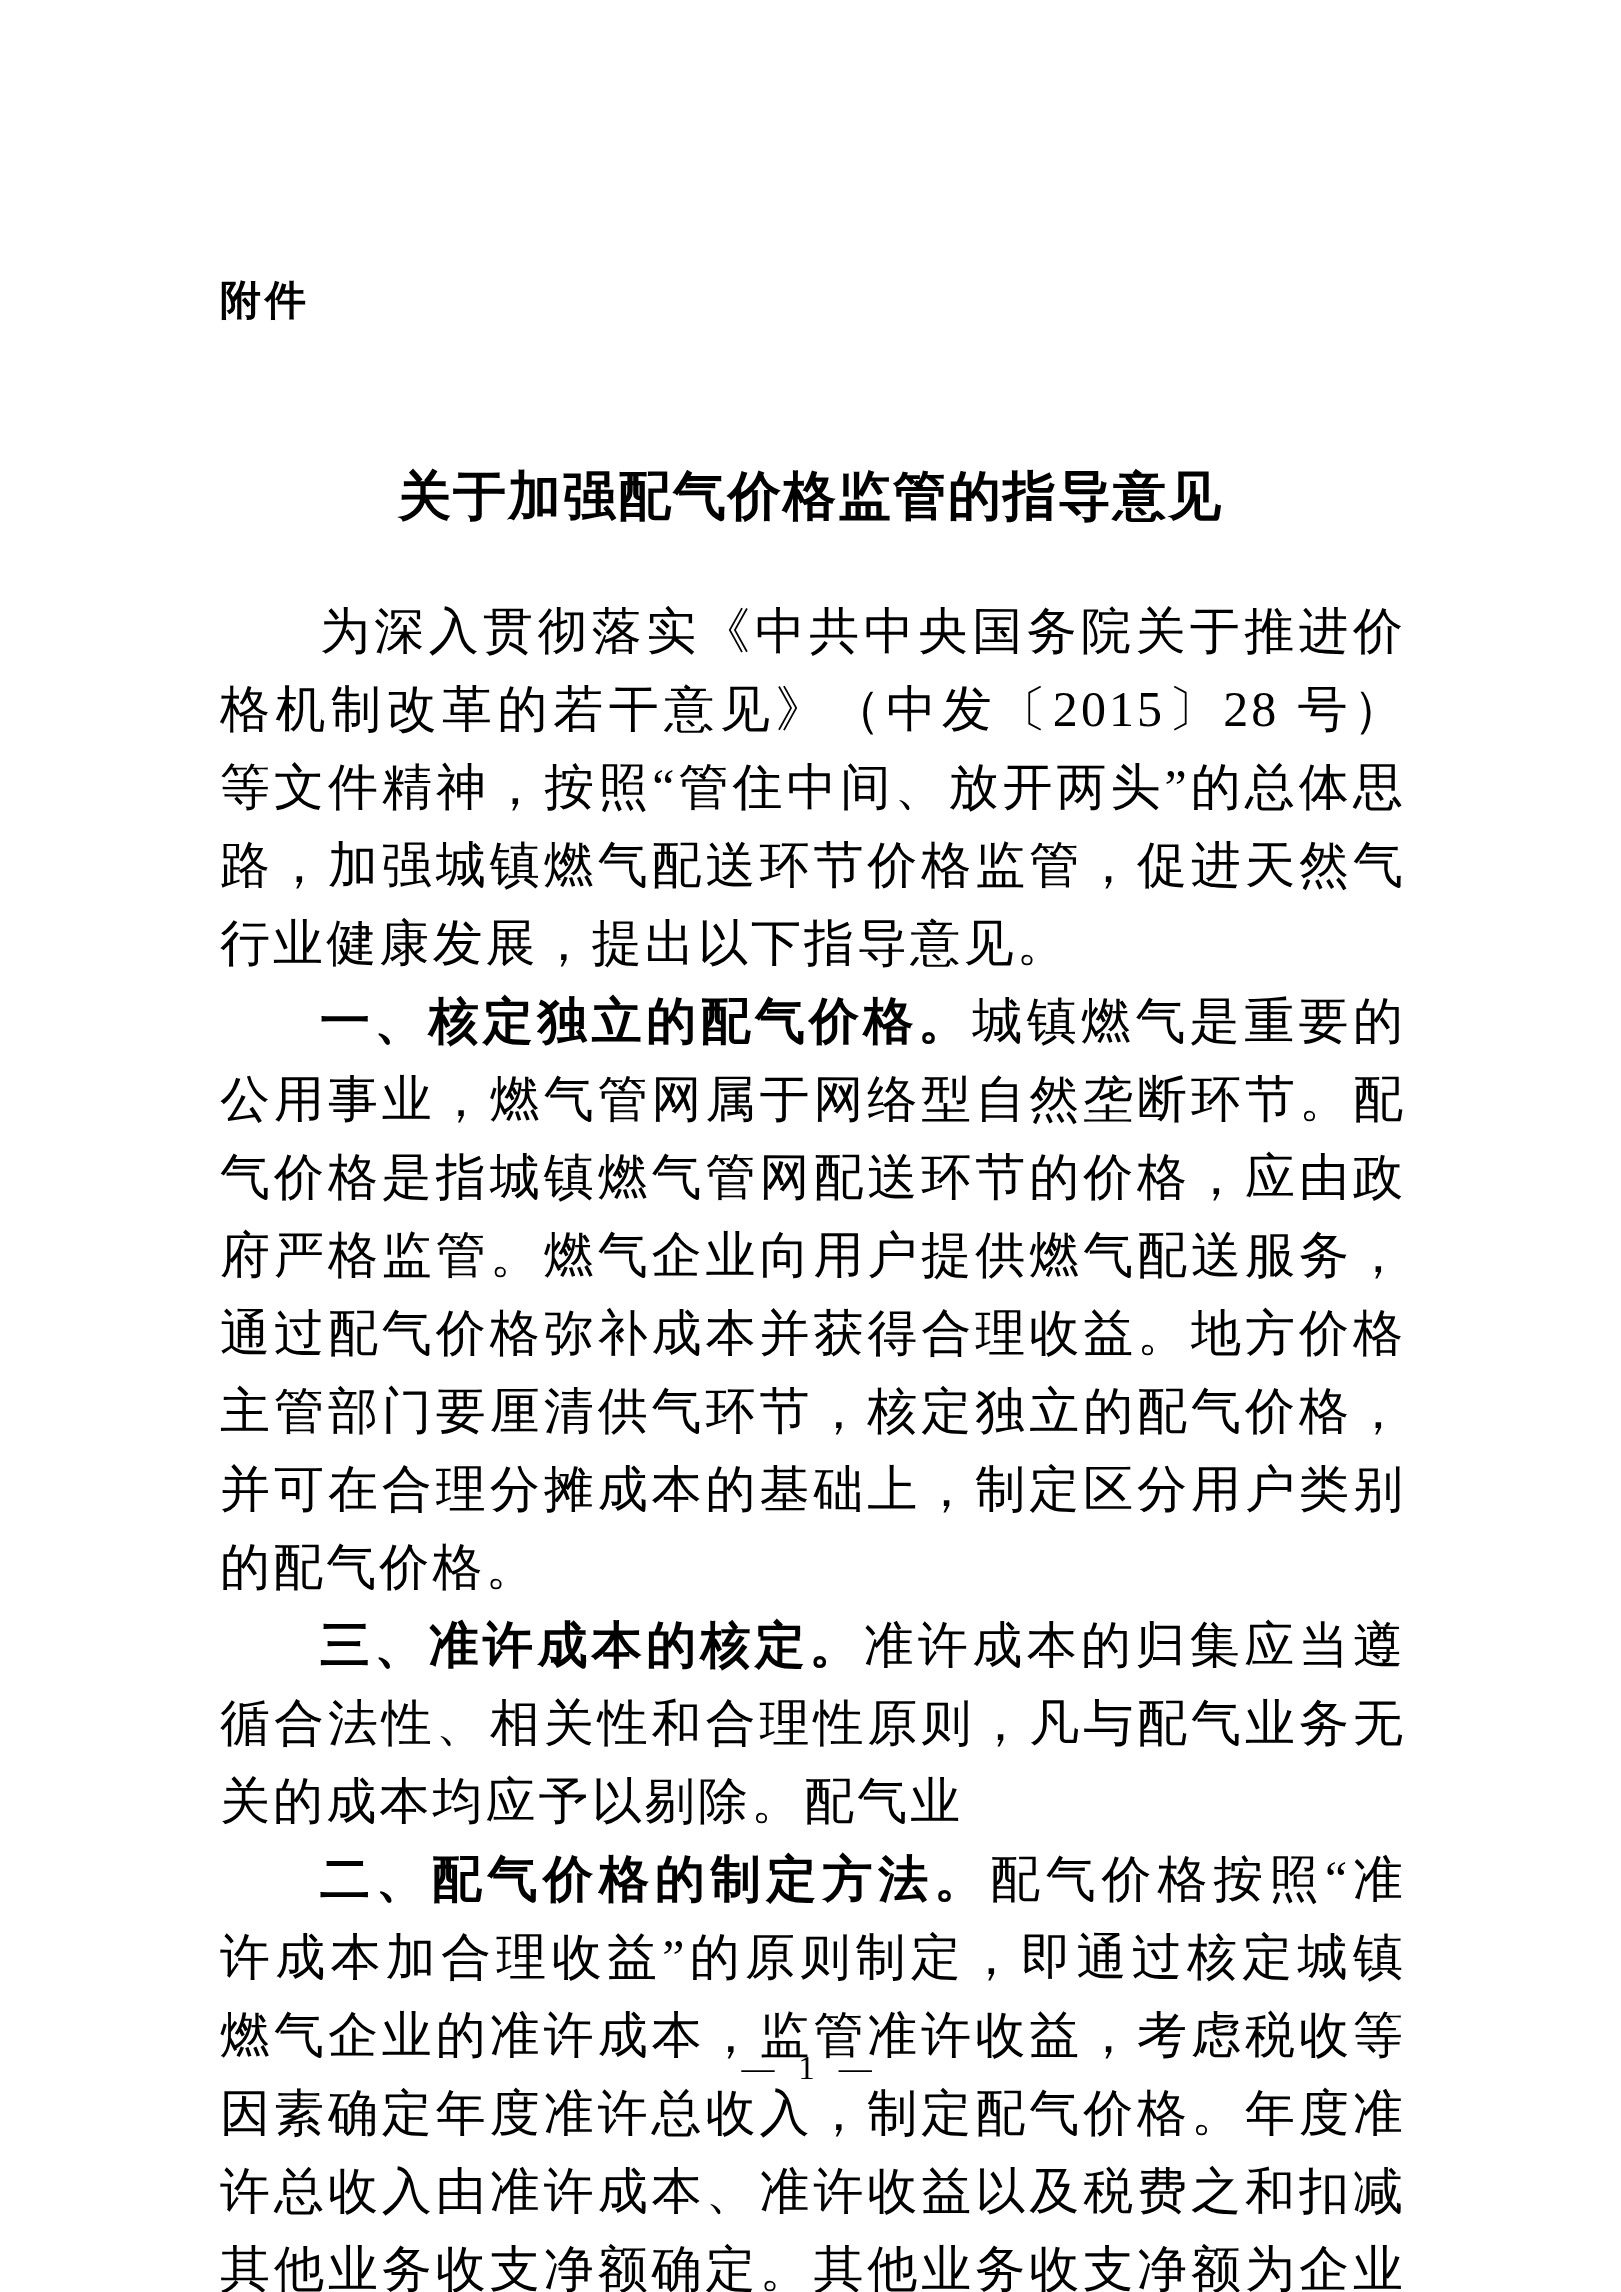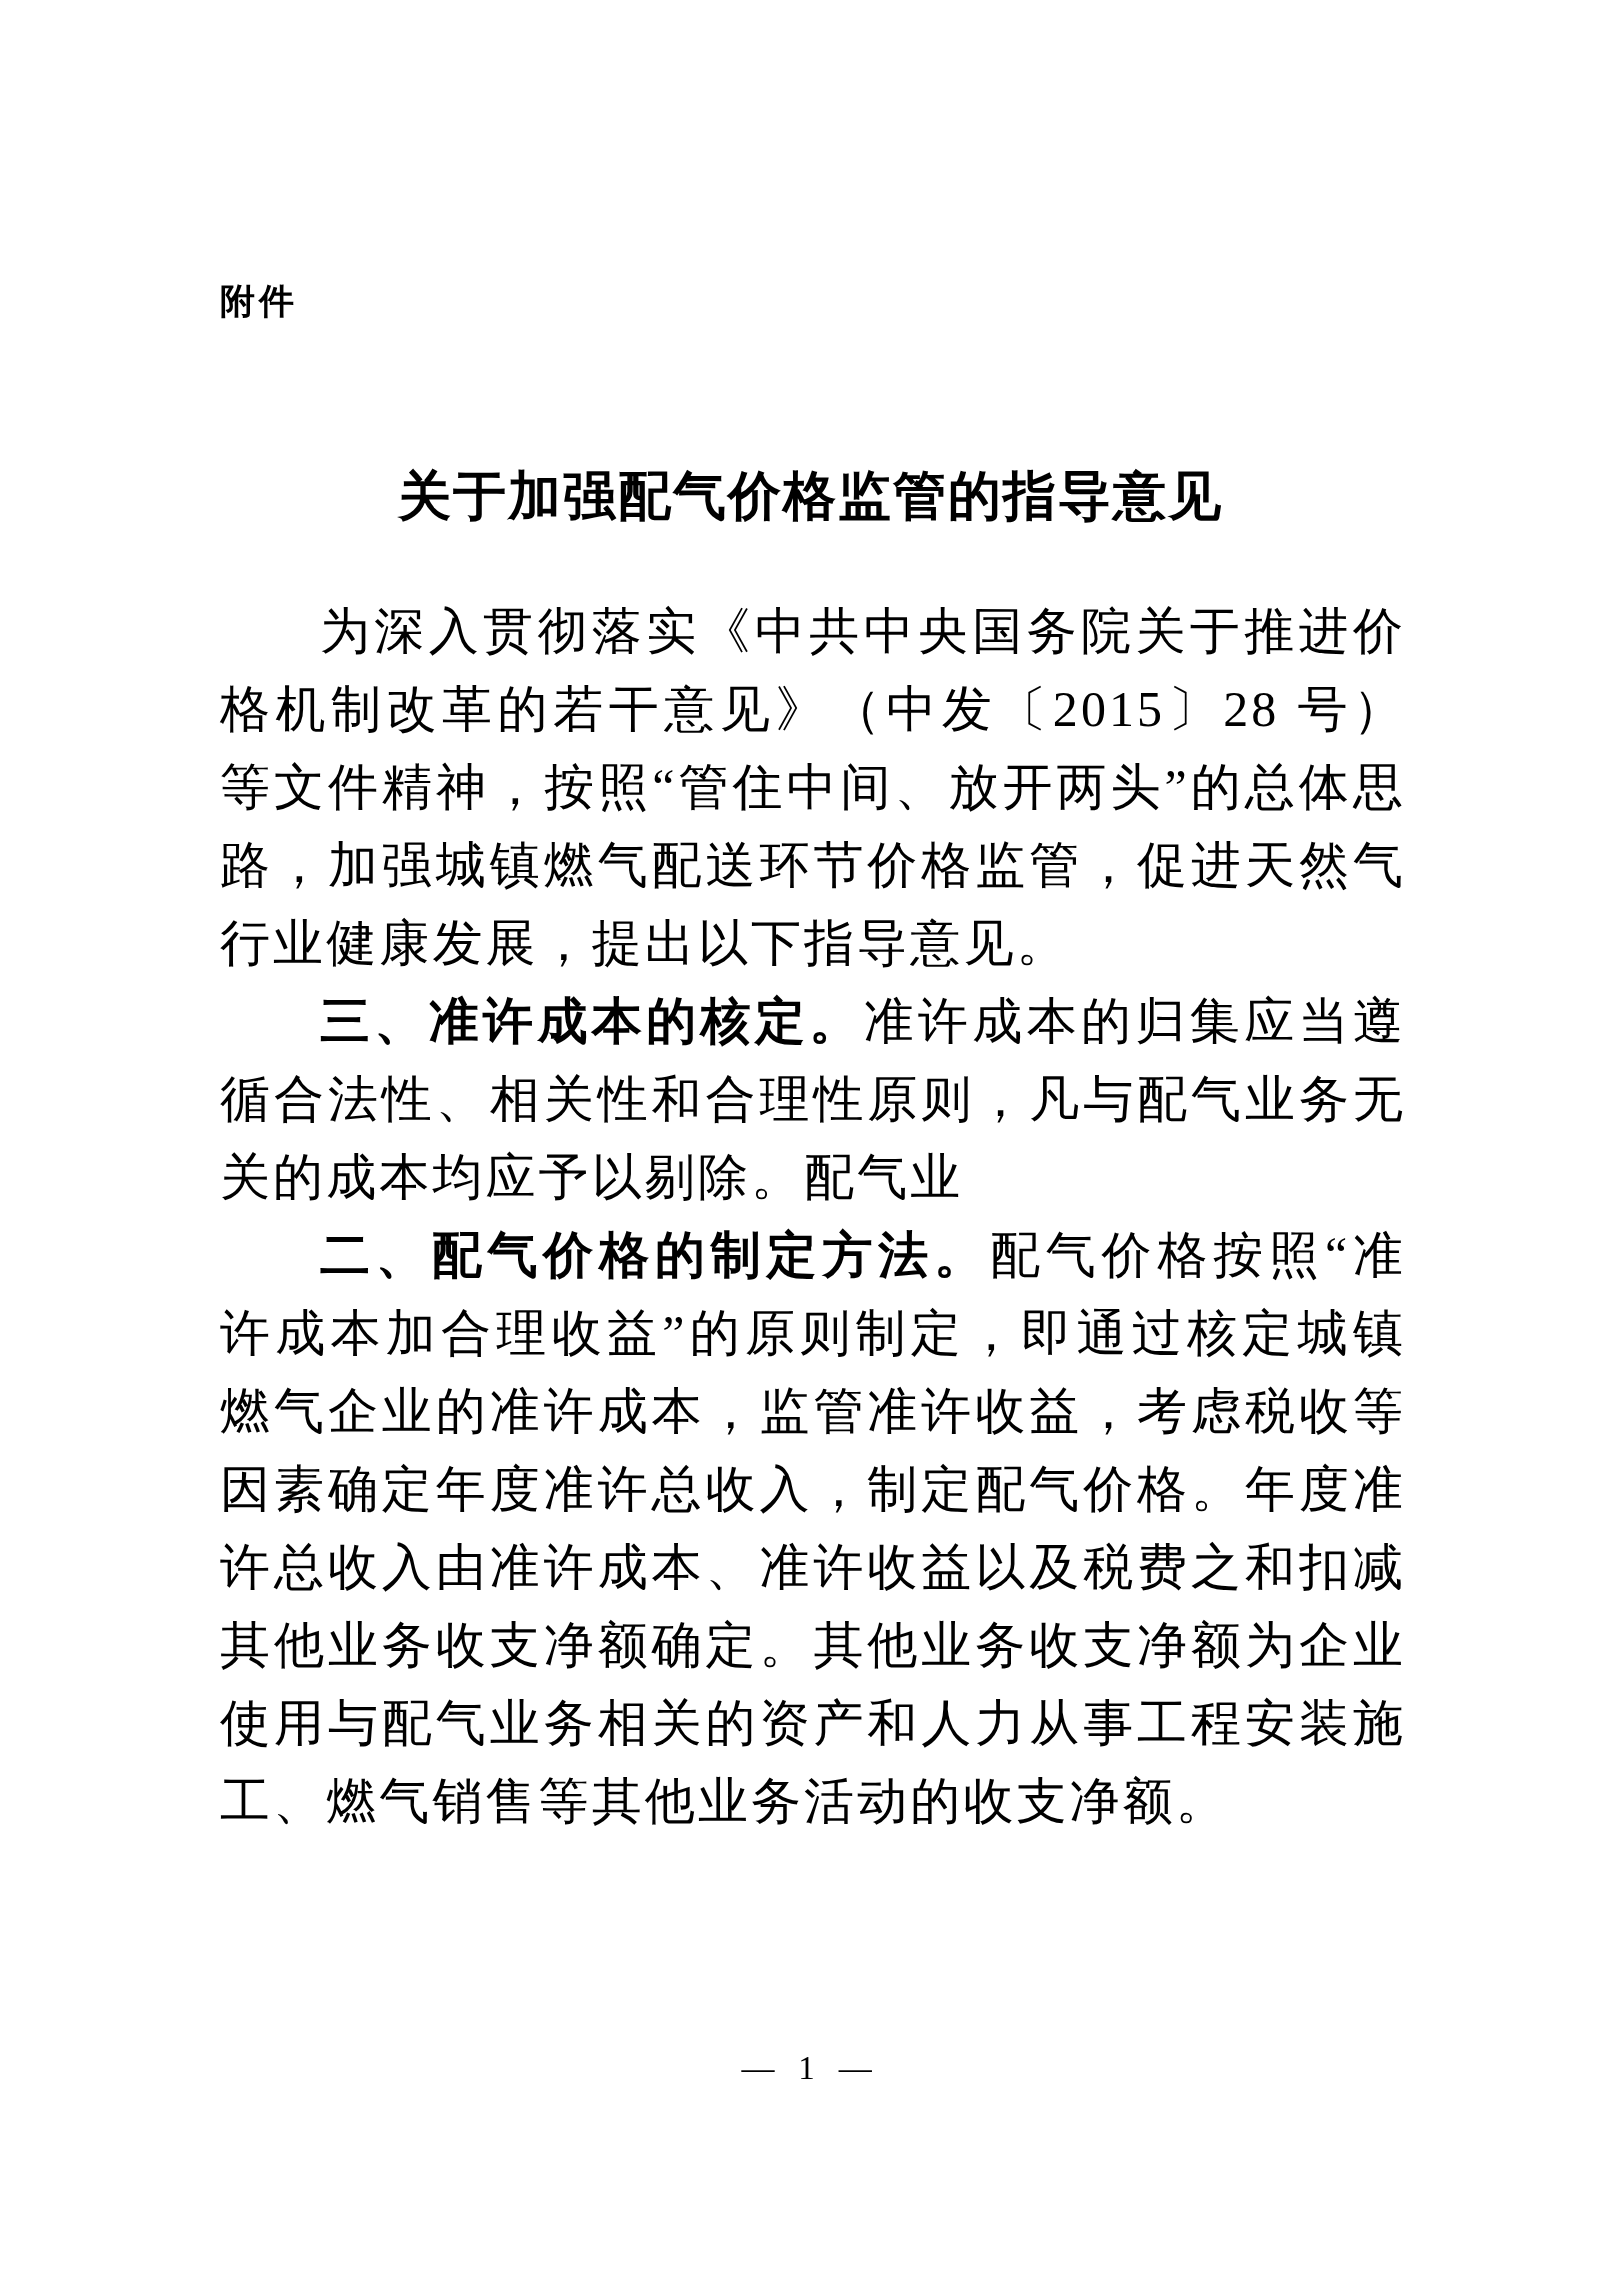--- a/index.html
+++ b/index.html
@@ -15,21 +15,21 @@
     background: #ffffff;
     color: #000000;
     overflow: hidden;
   }
   .attachment {
     position: absolute;
     left: 220px;
     top: 276px;
     font-family: "Liberation Sans", "DejaVu Sans", sans-serif;
     font-weight: 600;
-    font-size: 35px;
+    font-size: 41px;
     line-height: 49px;
     letter-spacing: 3.9px;
   }
   .doc-title {
     position: absolute;
     left: 0;
     top: 427px;
     width: 100%;
     text-align: center;
     font-family: "Liberation Serif", "DejaVu Serif", serif;
@@ -78,20 +78,21 @@
 <div class="page">
 
   <div class="attachment">附件</div>
 
   <div class="doc-title">关于加强配气价格监管的指导意见</div>
 
   <div class="doc-body">
 
     <p><span class="section-lead"></span><span>为深入贯彻落实《中共中央国务院关于推进价格机制改革的若干意见》（中发〔2015〕28 号）等文件精神，按照“管住中间、放开两头”的总体思路，加强城镇燃气配送环节价格监管，促进天然气行业健康发展，提出以下指导意见。</span></p>
 
+    <p><span class="section-lead">一、核定独立的配气价格。</span><span>城镇燃气是重要的公用事业，燃气管网属于网络型自然垄断环节。配气价格是指城镇燃气管网配送环节的价格，应由政府严格监管。燃气企业向用户提供燃气配送服务，通过配气价格弥补成本并获得合理收益。地方价格主管部门要厘清供气环节，核定独立的配气价格，并可在合理分摊成本的基础上，制定区分用户类别的配气价格。</span></p>
 
     <p><span class="section-lead">三、准许成本的核定。</span><span>准许成本的归集应当遵循合法性、相关性和合理性原则，凡与配气业务无关的成本均应予以剔除。配气业</span></p>
 
     <p><span class="section-lead">二、配气价格的制定方法。</span><span>配气价格按照“准许成本加合理收益”的原则制定，即通过核定城镇燃气企业的准许成本，监管准许收益，考虑税收等因素确定年度准许总收入，制定配气价格。年度准许总收入由准许成本、准许收益以及税费之和扣减其他业务收支净额确定。其他业务收支净额为企业使用与配气业务相关的资产和人力从事工程安装施工、燃气销售等其他业务活动的收支净额。</span></p>
 
   </div>
 
   <div class="page-footer">
     <span>— 1 —</span>
   </div>

